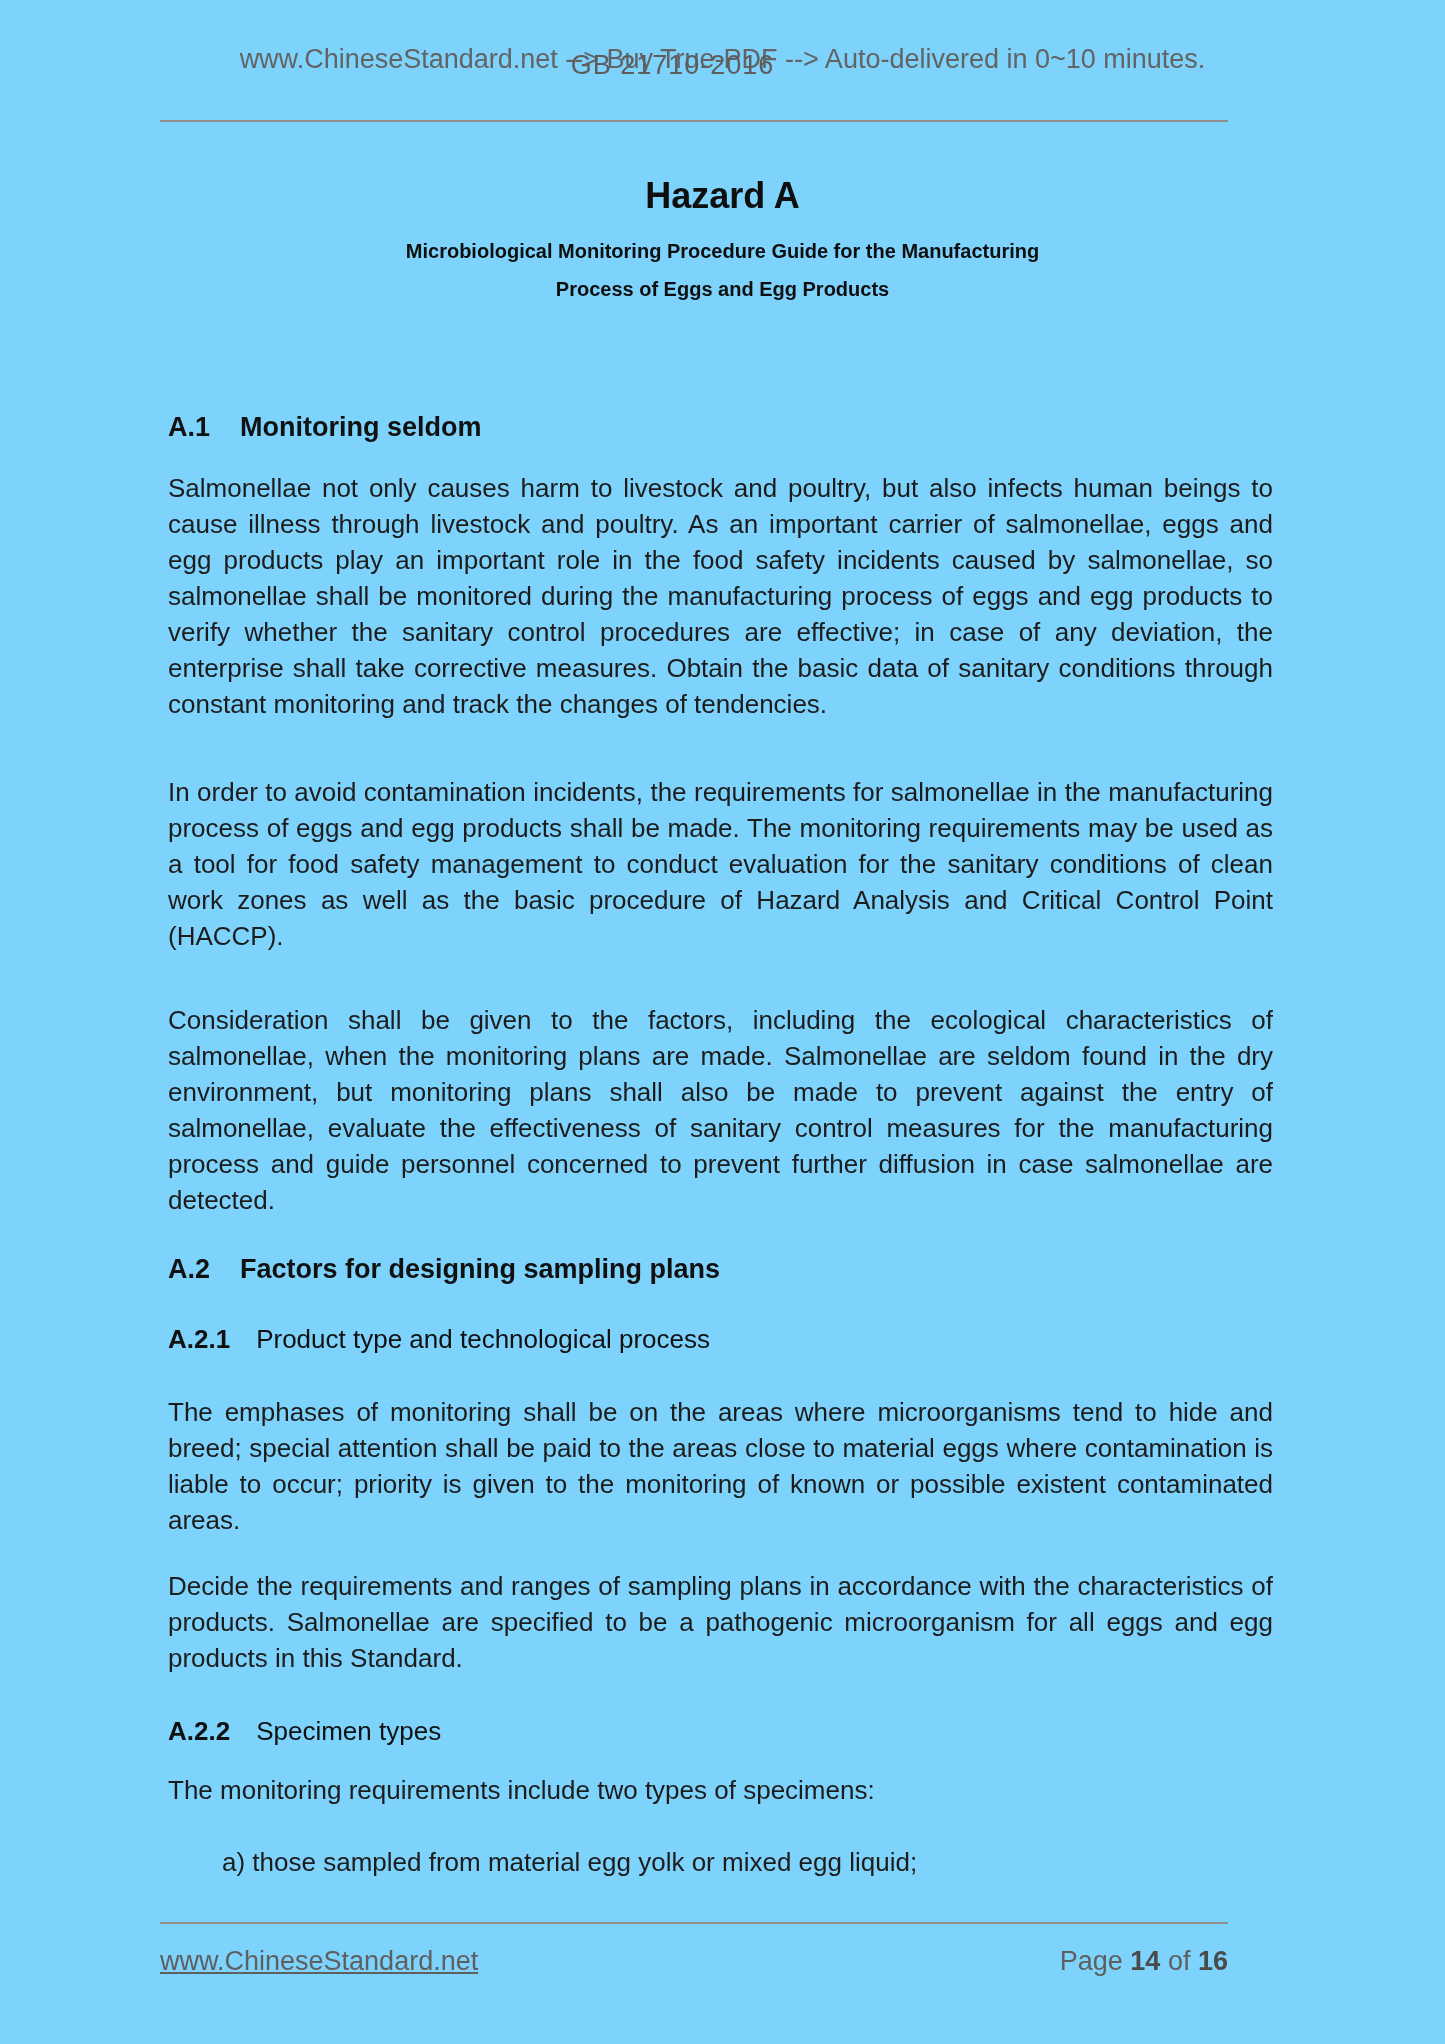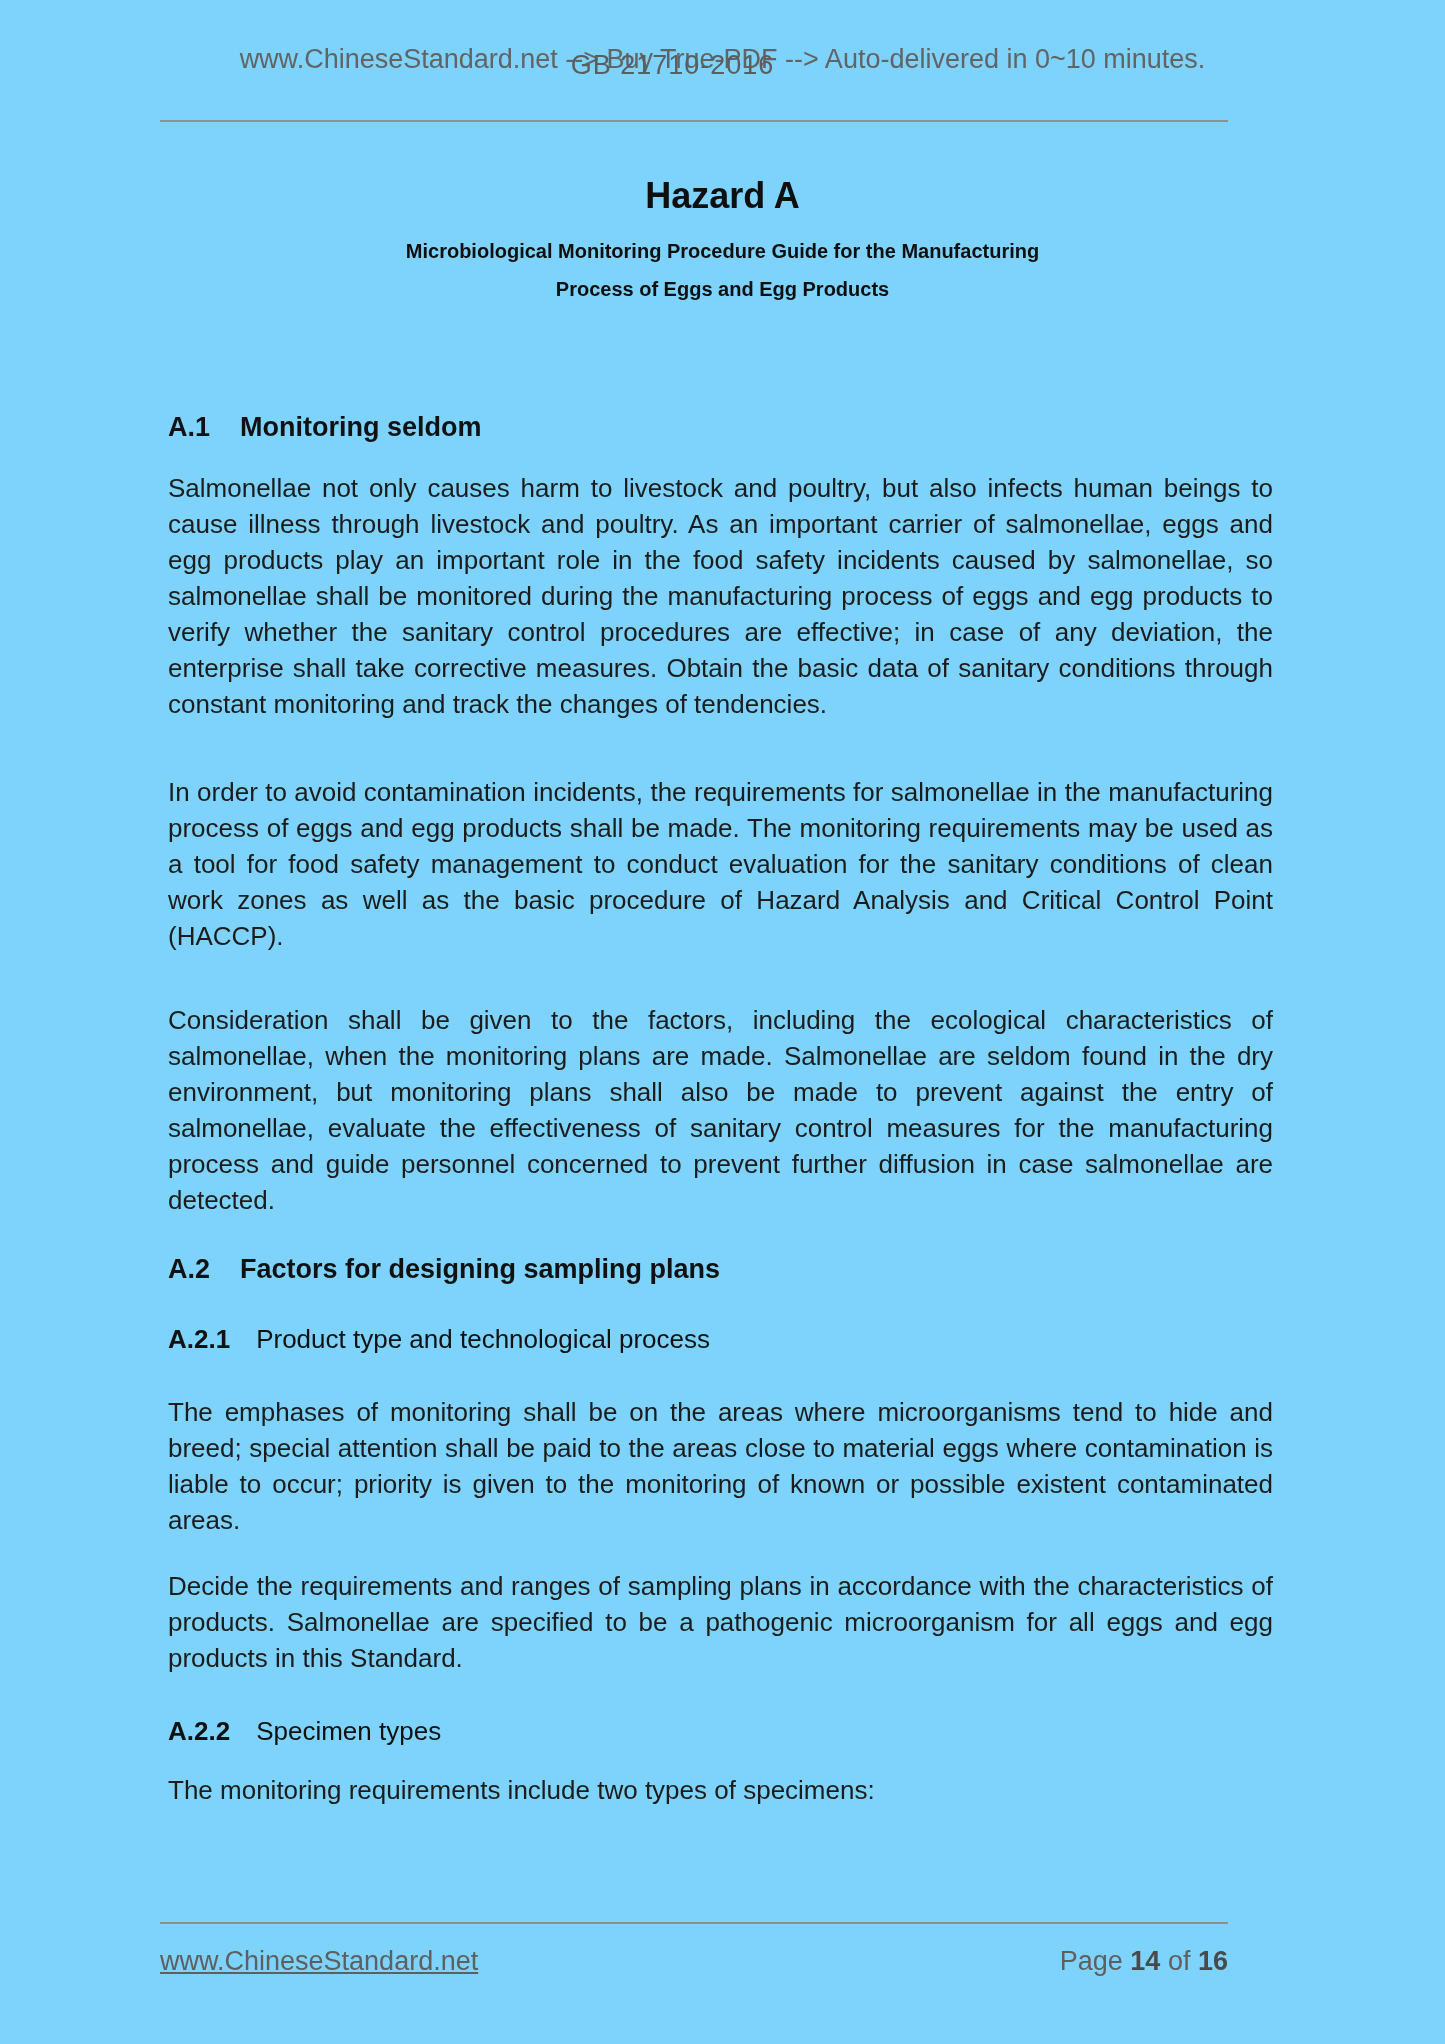--- a/index.html
+++ b/index.html
@@ -181,20 +181,21 @@
     <p class="para p-5">The emphases of monitoring shall be on the areas where microorganisms tend to hide and breed; special attention shall be paid to the areas close to material eggs where contamination is liable to occur; priority is given to the monitoring of known or possible existent contaminated areas.</p>
 
     <p class="para p-4">Decide the requirements and ranges of sampling plans in accordance with the characteristics of products. Salmonellae are specified to be a pathogenic microorganism for all eggs and egg products in this Standard.</p>
 
     <div class="sec-subheading h-a22">
       <span class="sec-num">A.2.2</span><span>Specimen types</span>
     </div>
 
     <p class="para p-6">The monitoring requirements include two types of specimens:</p>
 
+    <div class="list-item-a">a) those sampled from material egg yolk or mixed egg liquid;</div>
 
   </main>
 
   <footer class="footer">
     <hr class="footer-rule">
     <div class="footer-row">
       <span class="footer-link">www.ChineseStandard.net</span>
       <span class="page-info">
         <span>Page</span>
         <span class="pg-num">14</span>

